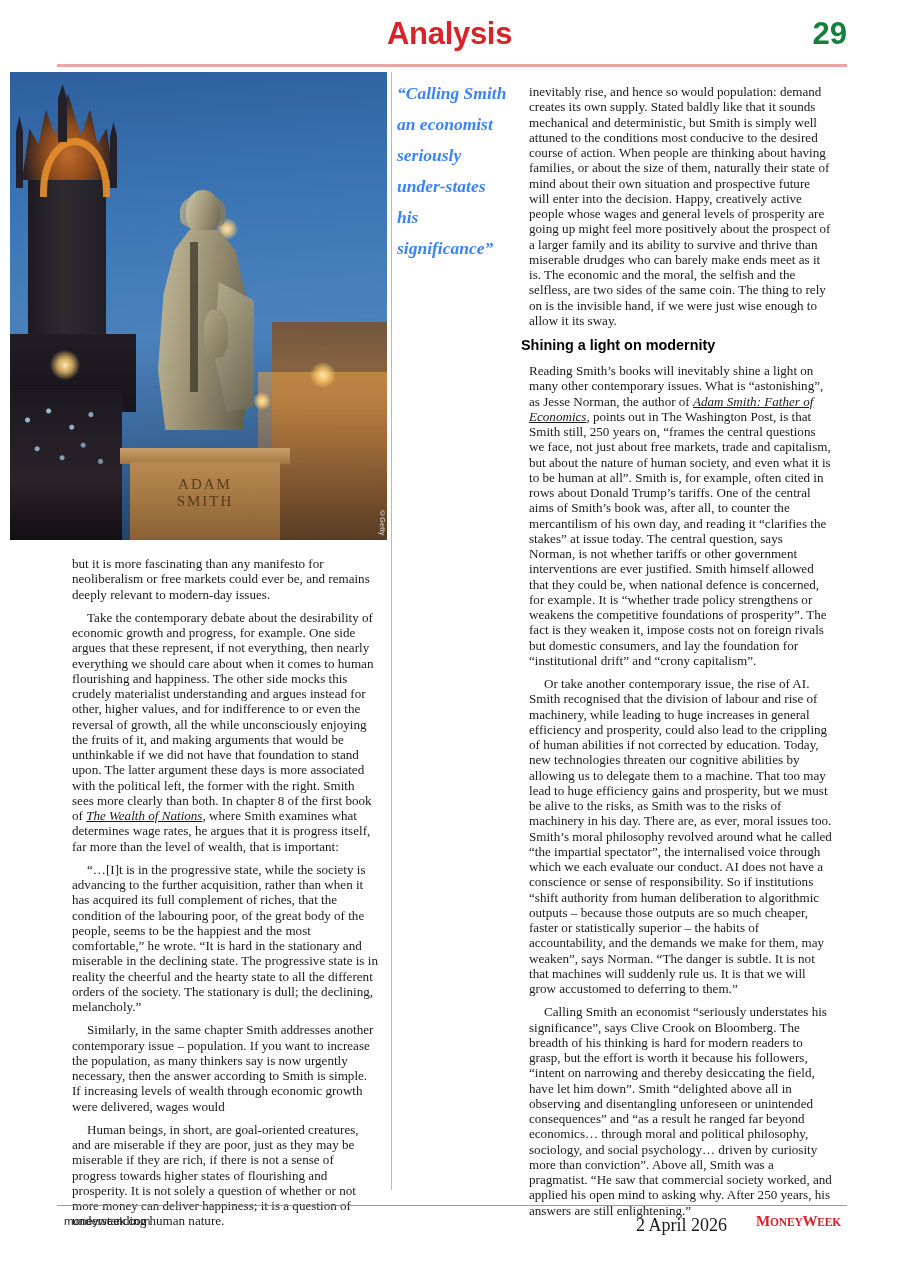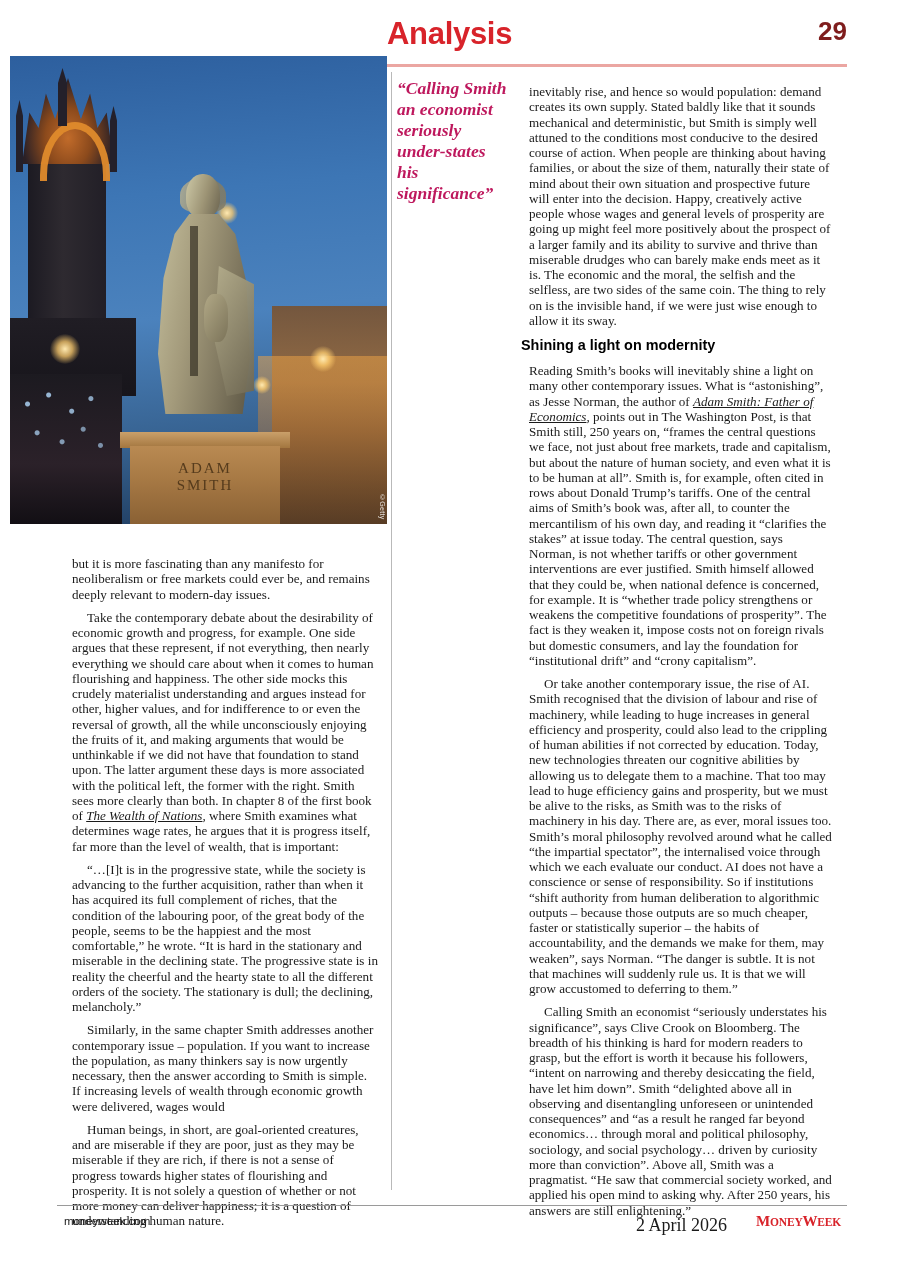--- a/index.html
+++ b/index.html
@@ -41,37 +41,37 @@
     font-size: 31px;
     letter-spacing: -0.3px;
     color: #d8232a;
   }
   .masthead-folio {
     position: absolute;
     right: 0px;
     top: 0px;
     font-family: "Liberation Sans", sans-serif;
     font-weight: bold;
-    font-size: 26px;
-    color: #7f1d1d;
+    font-size: 31px;
+    color: #15803d;
   }
   .masthead-rule {
     position: absolute;
     left: 0px;
     top: 48px;
     width: 790px;
     height: 3px;
     background: #eba6a2;
   }
 
   
   .photo {
     position: absolute;
     left: 10px;
-    top: 56px;
+    top: 72px;
     width: 377px;
     height: 468px;
     overflow: hidden;
     background: #d946ef;
   }
   .sky {
     position: absolute;
     inset: 0;
     background: linear-gradient(175deg, #2d5f9e 0%, #3d76b5 30%, #4b82bd 55%, #36618f 80%, #1e3a5c 100%);
   }
@@ -302,22 +302,22 @@
 
   .pullquote {
     position: absolute;
     left: 397px;
     top: 78px;
     width: 112px;
     font-family: "Liberation Serif", serif;
     font-style: italic;
     font-weight: bold;
     font-size: 17.5px;
-    line-height: 21px;
-    color: #be185d;
+    line-height: 31px;
+    color: #3b82f6;
   }
 
   .subhead {
     font-family: "Liberation Sans", sans-serif;
     font-weight: bold;
     font-size: 14.4px;
     line-height: 19px;
     margin: 4px 0 1px 0;
     color: #000;
   }

